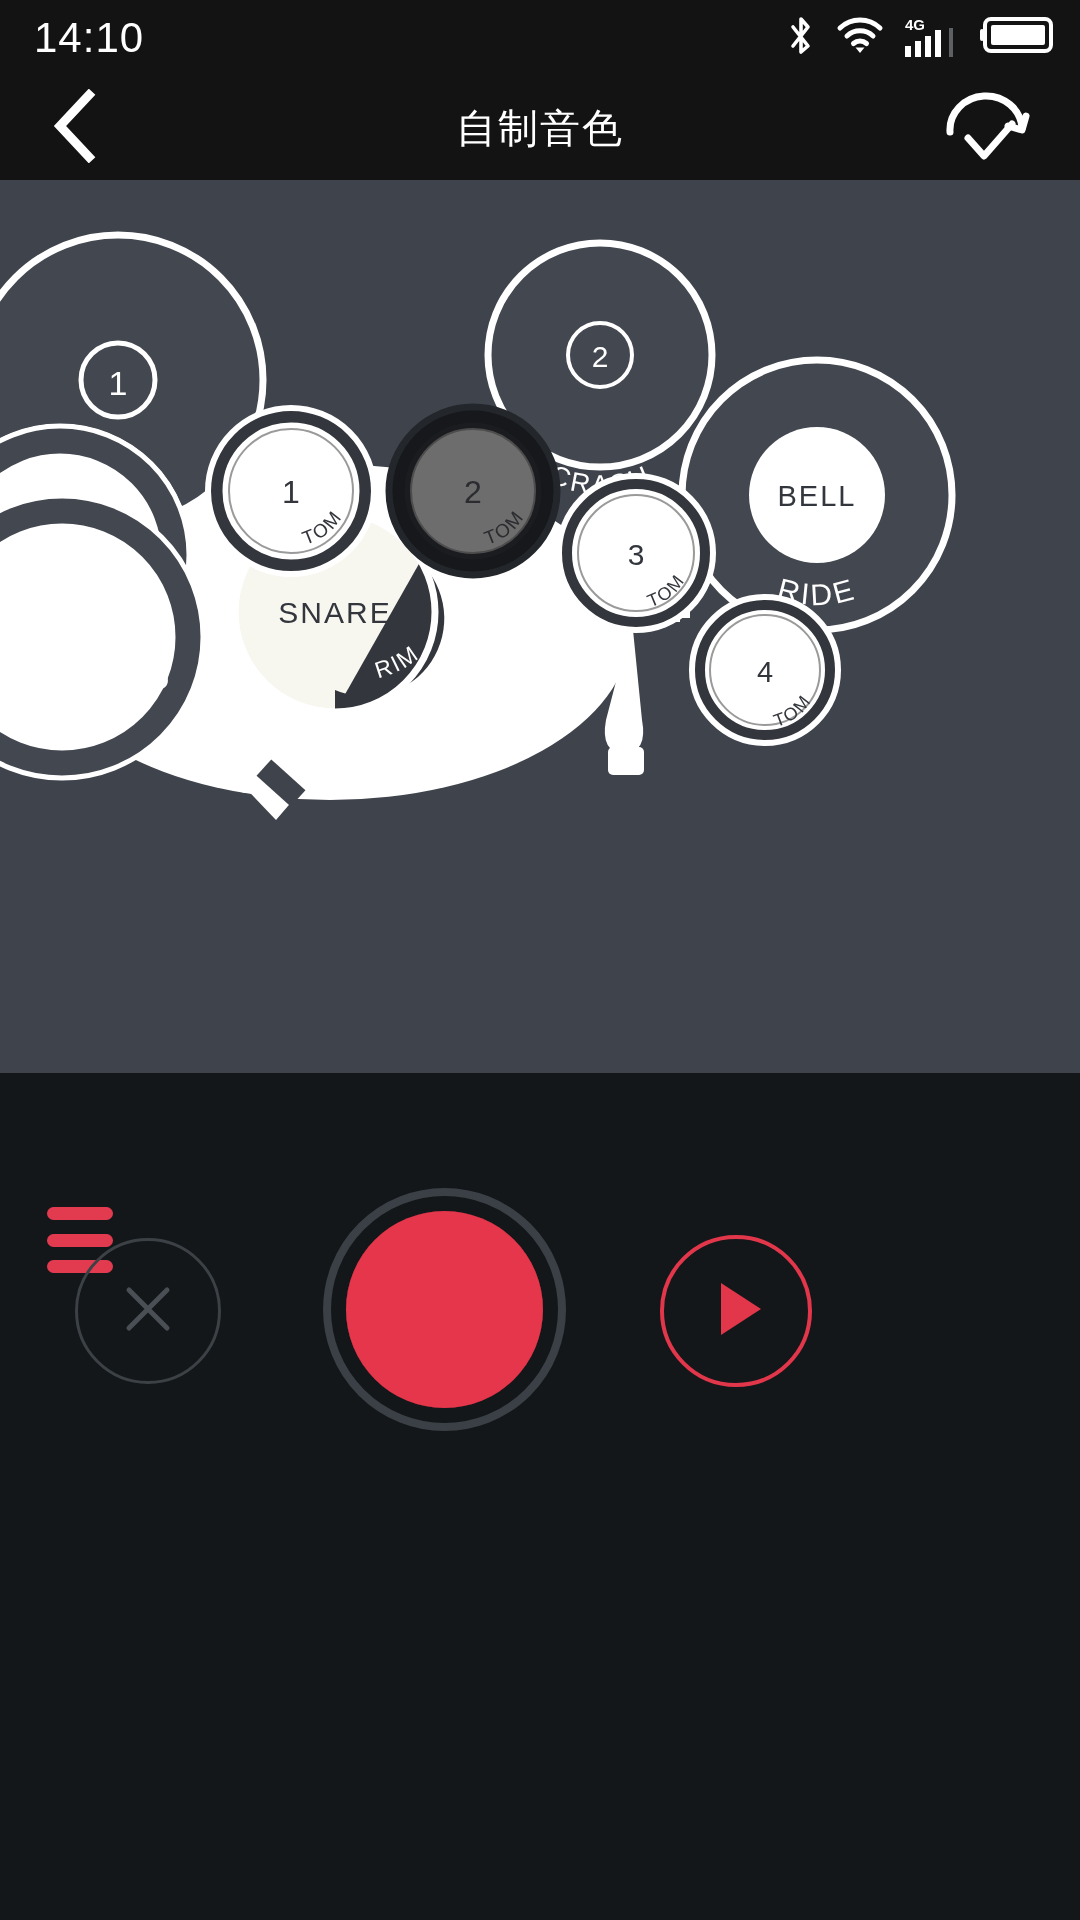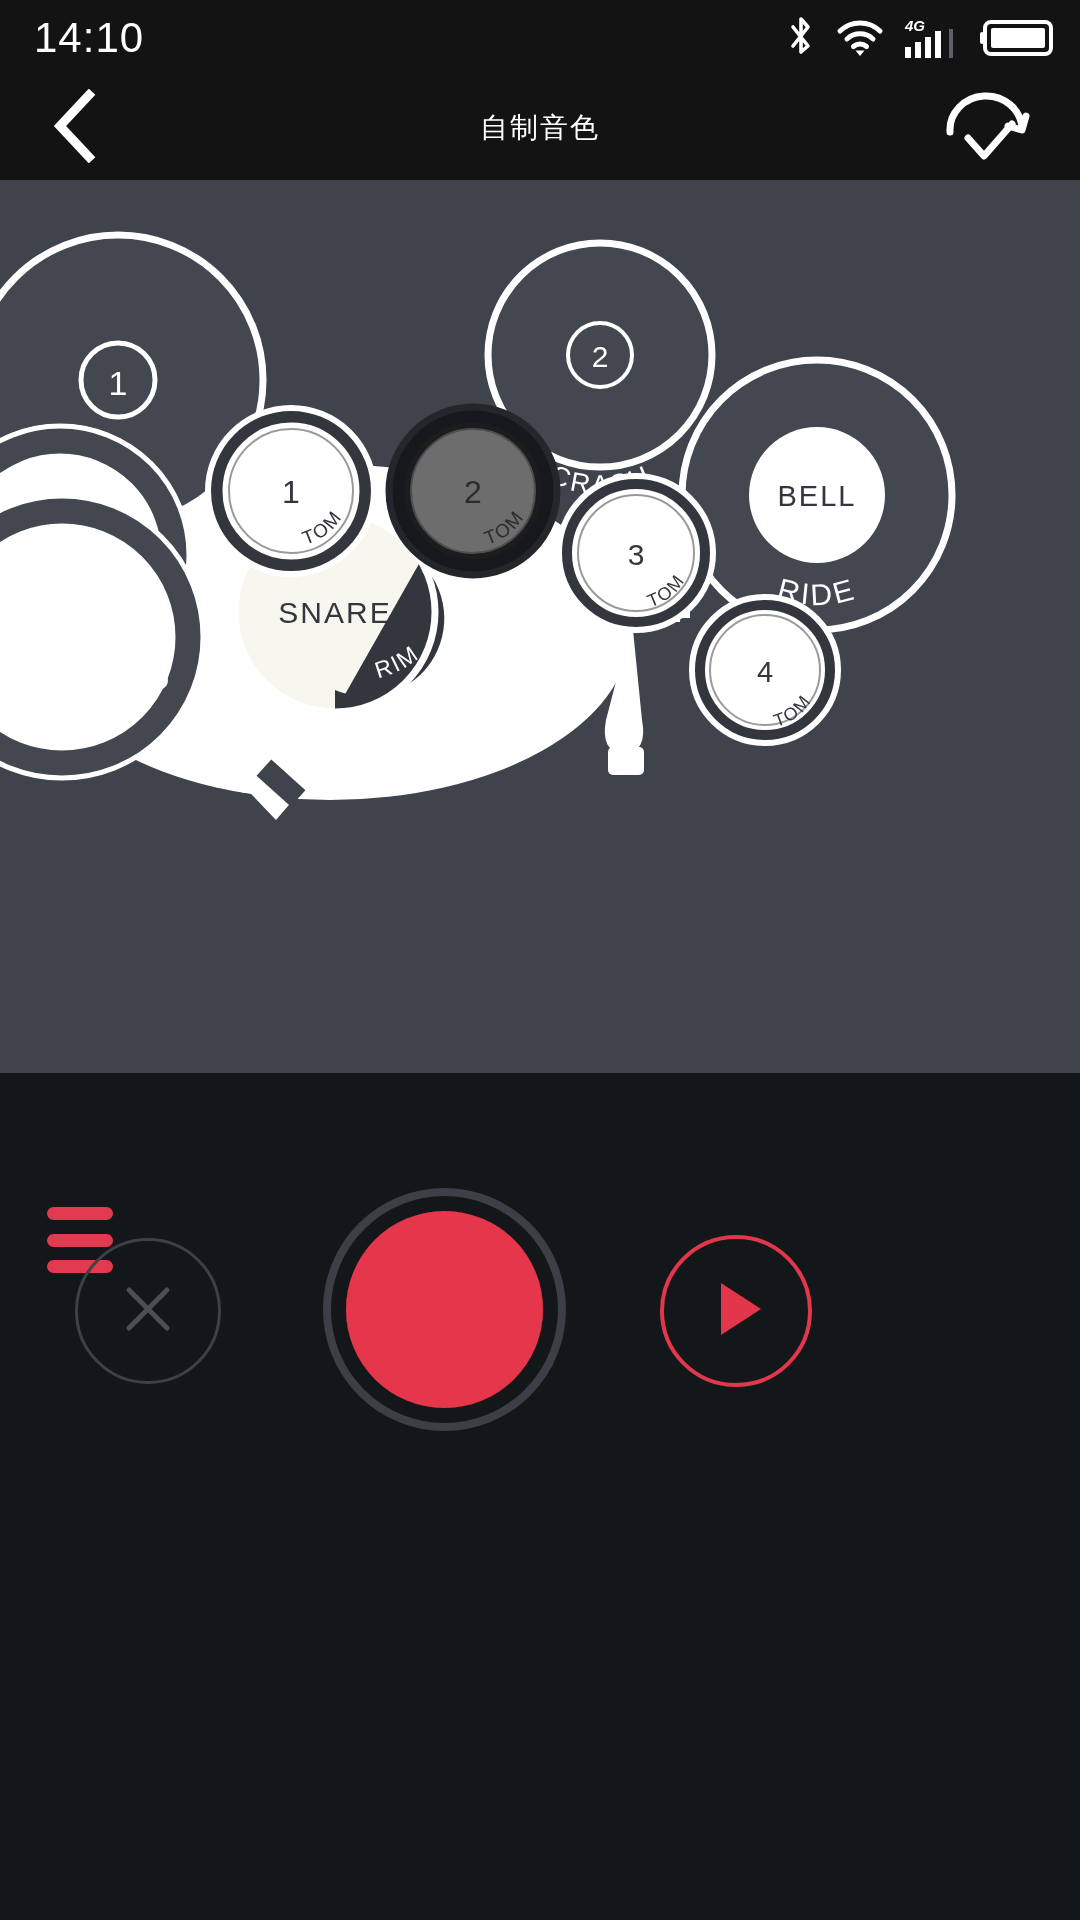--- a/index.html
+++ b/index.html
@@ -8,32 +8,32 @@
 
   #screen { position:relative; width:1080px; height:1920px; background:#0f172a; }
 
   
   #statusbar {
     position:absolute; left:0; top:0; width:1080px; height:76px;
     background:#131313; display:flex; align-items:center;
     padding:0 26px 0 34px;
   }
   #clock { color:#fff; font-size:42px; letter-spacing:1px; font-weight:400; line-height:1; }
-  #status-icons { margin-left:auto; display:flex; align-items:center; gap:20px;font-style:italic; }
+  #status-icons { margin-left:auto; display:flex; align-items:flex-start; gap:20px; }
   #status-icons svg { display:block; }
 
   
   #header {
     position:absolute; left:0; top:76px; width:1080px; height:104px;
     background:#131313; display:flex; align-items:center;
   }
   #back-btn { width:150px; height:104px; display:flex; align-items:center; justify-content:center; }
   #nav-title {
     position:absolute; left:0; right:0; text-align:center;
-    color:#fff; font-size:28px; letter-spacing:2px;
+    color:#fff; font-size:40px; letter-spacing:2px;
     font-family:"DejaVu Sans","Liberation Sans",sans-serif;
   }
   #undo-btn { position:absolute; right:34px; top:0; height:104px; width:120px;
               display:flex; align-items:center; justify-content:center; }
 
   
   #kit {
     position:absolute; left:0; top:180px; width:1080px; height:893px;
     background:#3f434c; overflow:hidden;
   }

